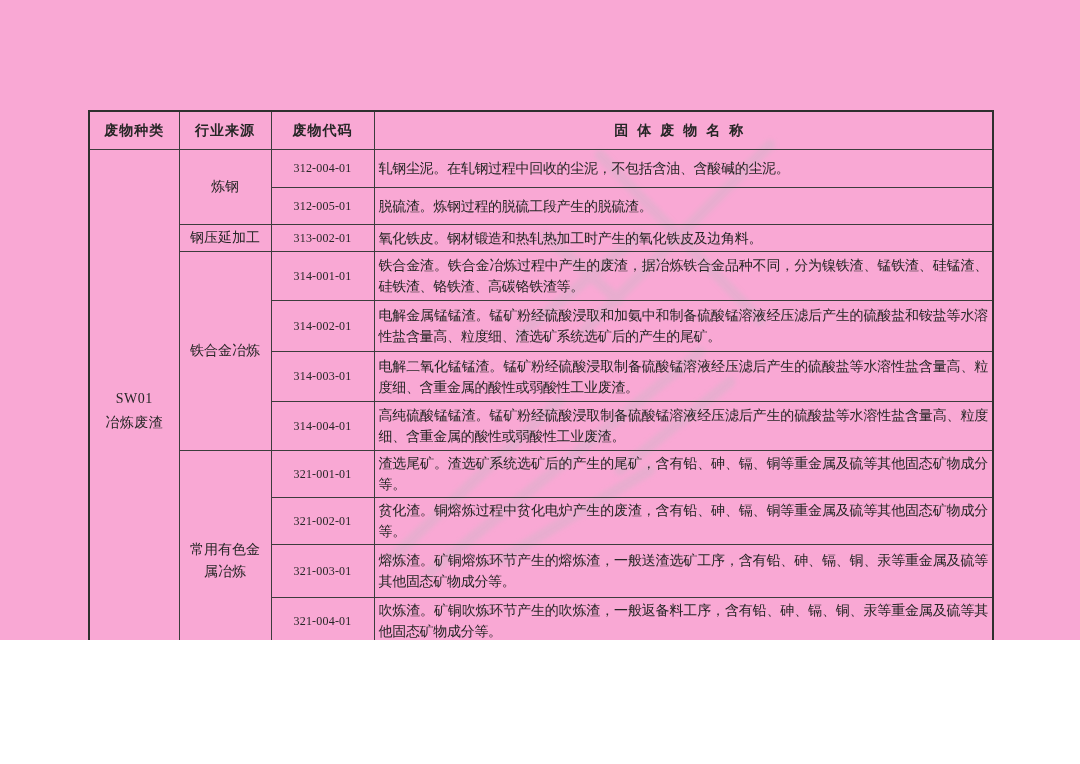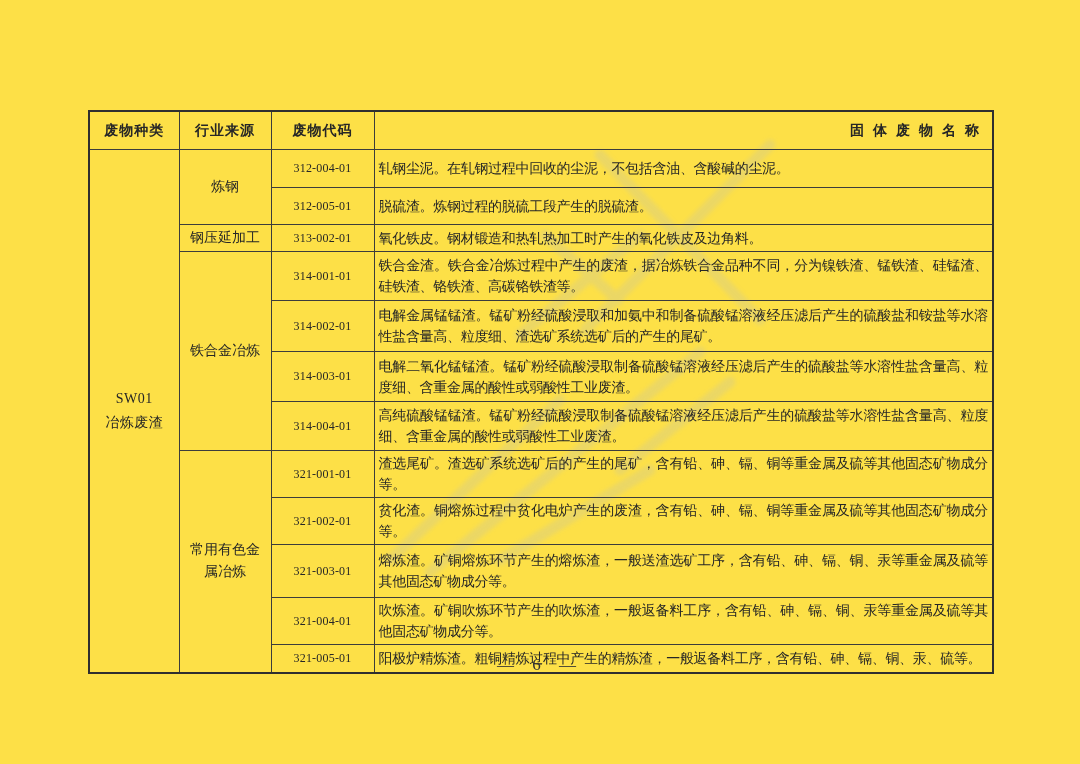--- a/index.html
+++ b/index.html
@@ -4,22 +4,22 @@
 <style>
   html, body {
     margin: 0;
     padding: 0;
     background: #ffffff;
     font-family: "Liberation Serif", "DejaVu Serif", serif;
   }
   .page {
     position: relative;
     width: 1080px;
-    height: 764px;
-    background: #fde047;
+    height: 640px;
+    background: #f9a8d4;
     overflow: hidden;
     color: #262626;
   }
   .watermark {
     position: absolute;
     left: 0; top: 0;
     width: 1080px; height: 764px;
     pointer-events: none;
     filter: blur(2px);
     opacity: 0.55;
@@ -44,21 +44,20 @@
   .header-cell {
     font-weight: bold;
     font-size: 14px;
     text-align: center;
     letter-spacing: 1px;
     height: 33px;
   }
   .name-header-cell {
     letter-spacing: 9px;
     padding-left: 12px;
-    text-align: right;
   }
   .category-cell {
     text-align: center;
     white-space: pre-line;
     line-height: 24px;
     letter-spacing: 0.5px;
   }
   .industry-cell {
     text-align: center;
     line-height: 22px;

